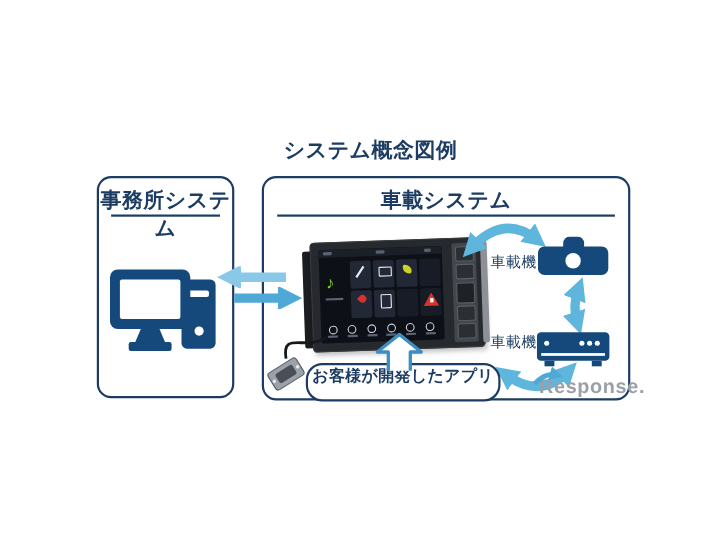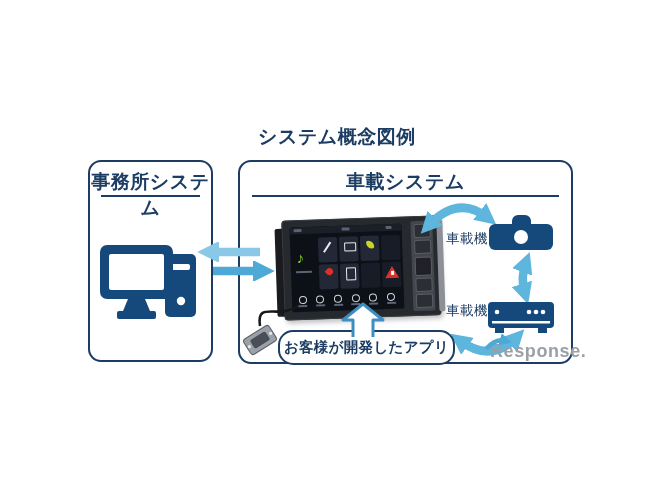--- a/index.html
+++ b/index.html
@@ -90,21 +90,21 @@
     background:#43464c;border-radius:2px;display:flex;flex-direction:column;
     align-items:center;justify-content:space-between;padding:3px 0;box-sizing:border-box;
   }
   .hu-btn{width:15px;height:12px;background:#2b2e33;border:1px solid #5a5e66;border-radius:2px;}
   .hu-btn.big{height:17px;background:#1f2126;}
 
   
   .app-callout{
     position:absolute;left:278px;top:330px;width:173px;height:31px;
     background:#fff;border:2.5px solid #1c3c63;border-radius:15px;
-    display:flex;align-items:center;justify-content:center;z-index:3;
+    display:flex;align-items:flex-start;justify-content:center;z-index:3;
   }
   .app-callout span{font-size:14.5px;font-weight:700;color:#1c3c63;letter-spacing:.3px;}
   .up-arrow{z-index:4;}
 
   
   .device-label{
     position:absolute;font-size:13.5px;font-weight:400;color:#1c3c63;letter-spacing:.5px;z-index:2;
   }
 
   

